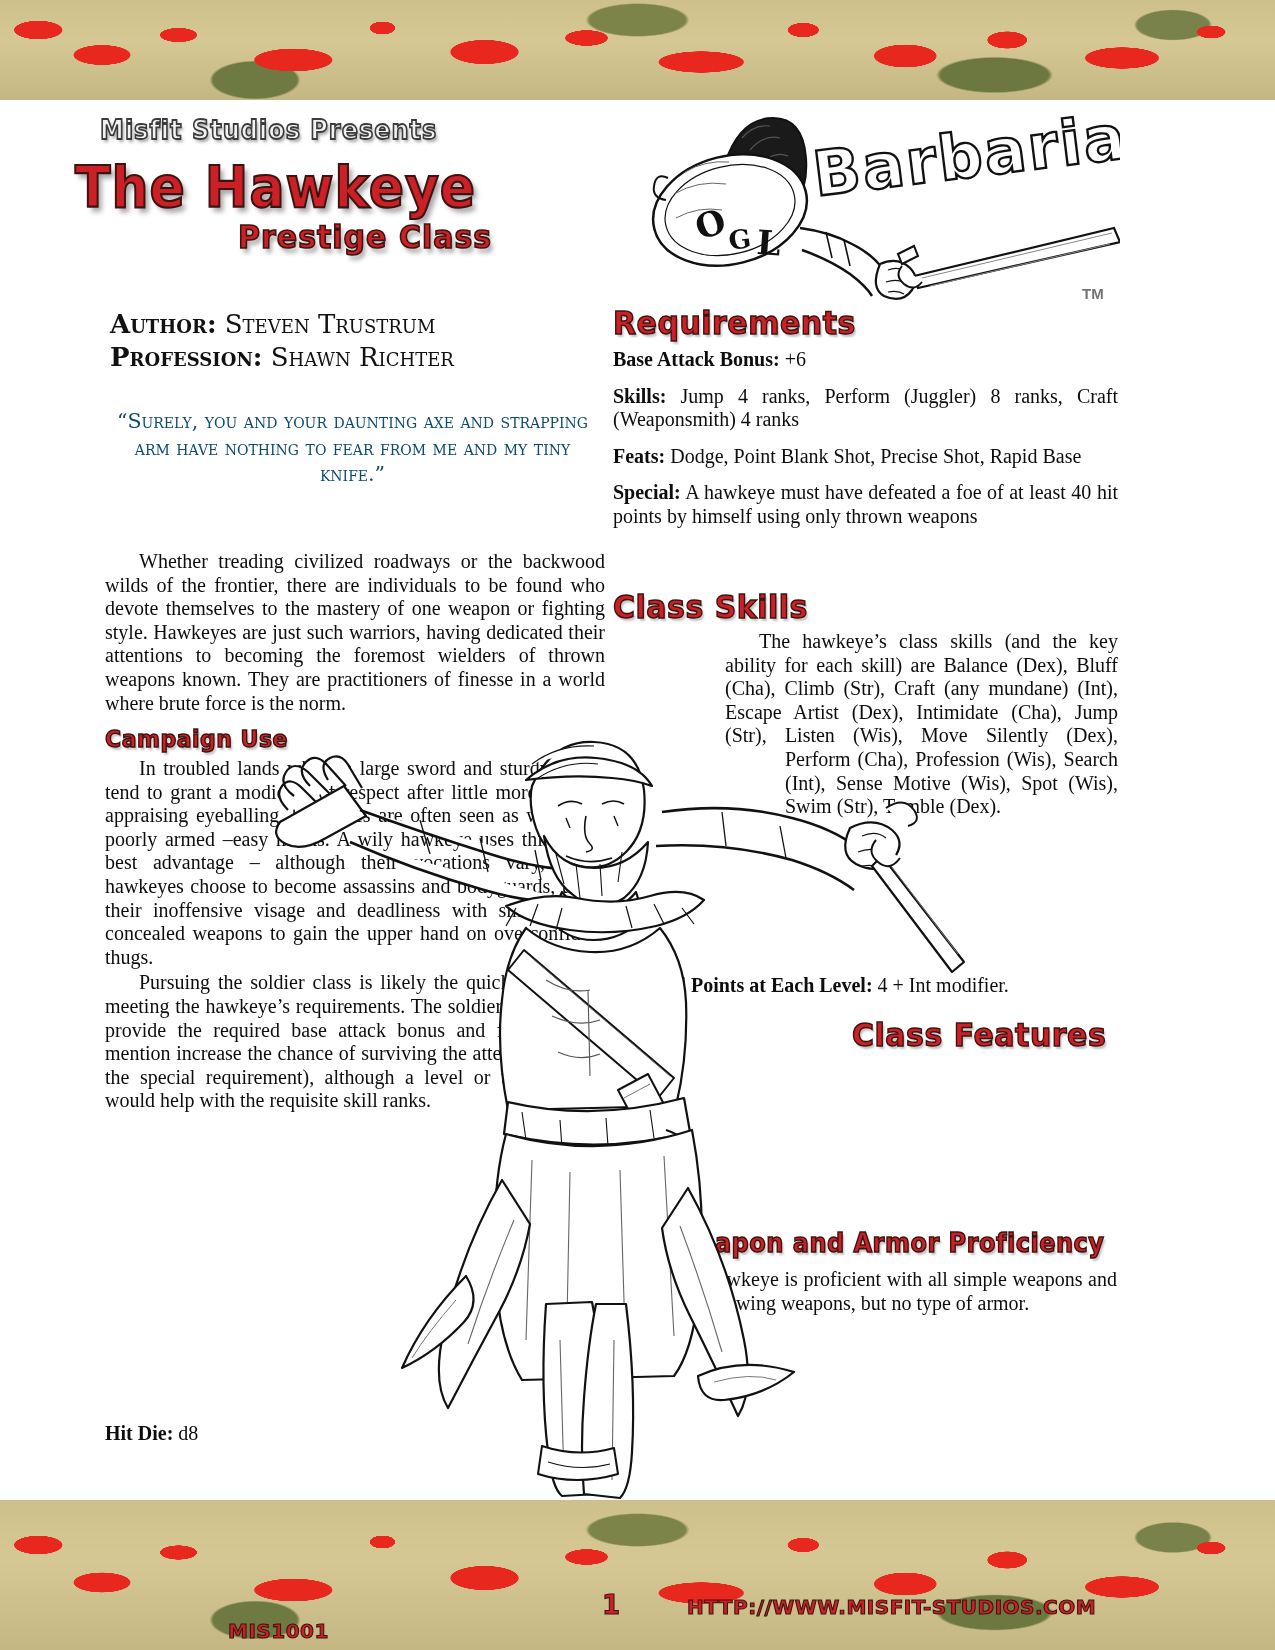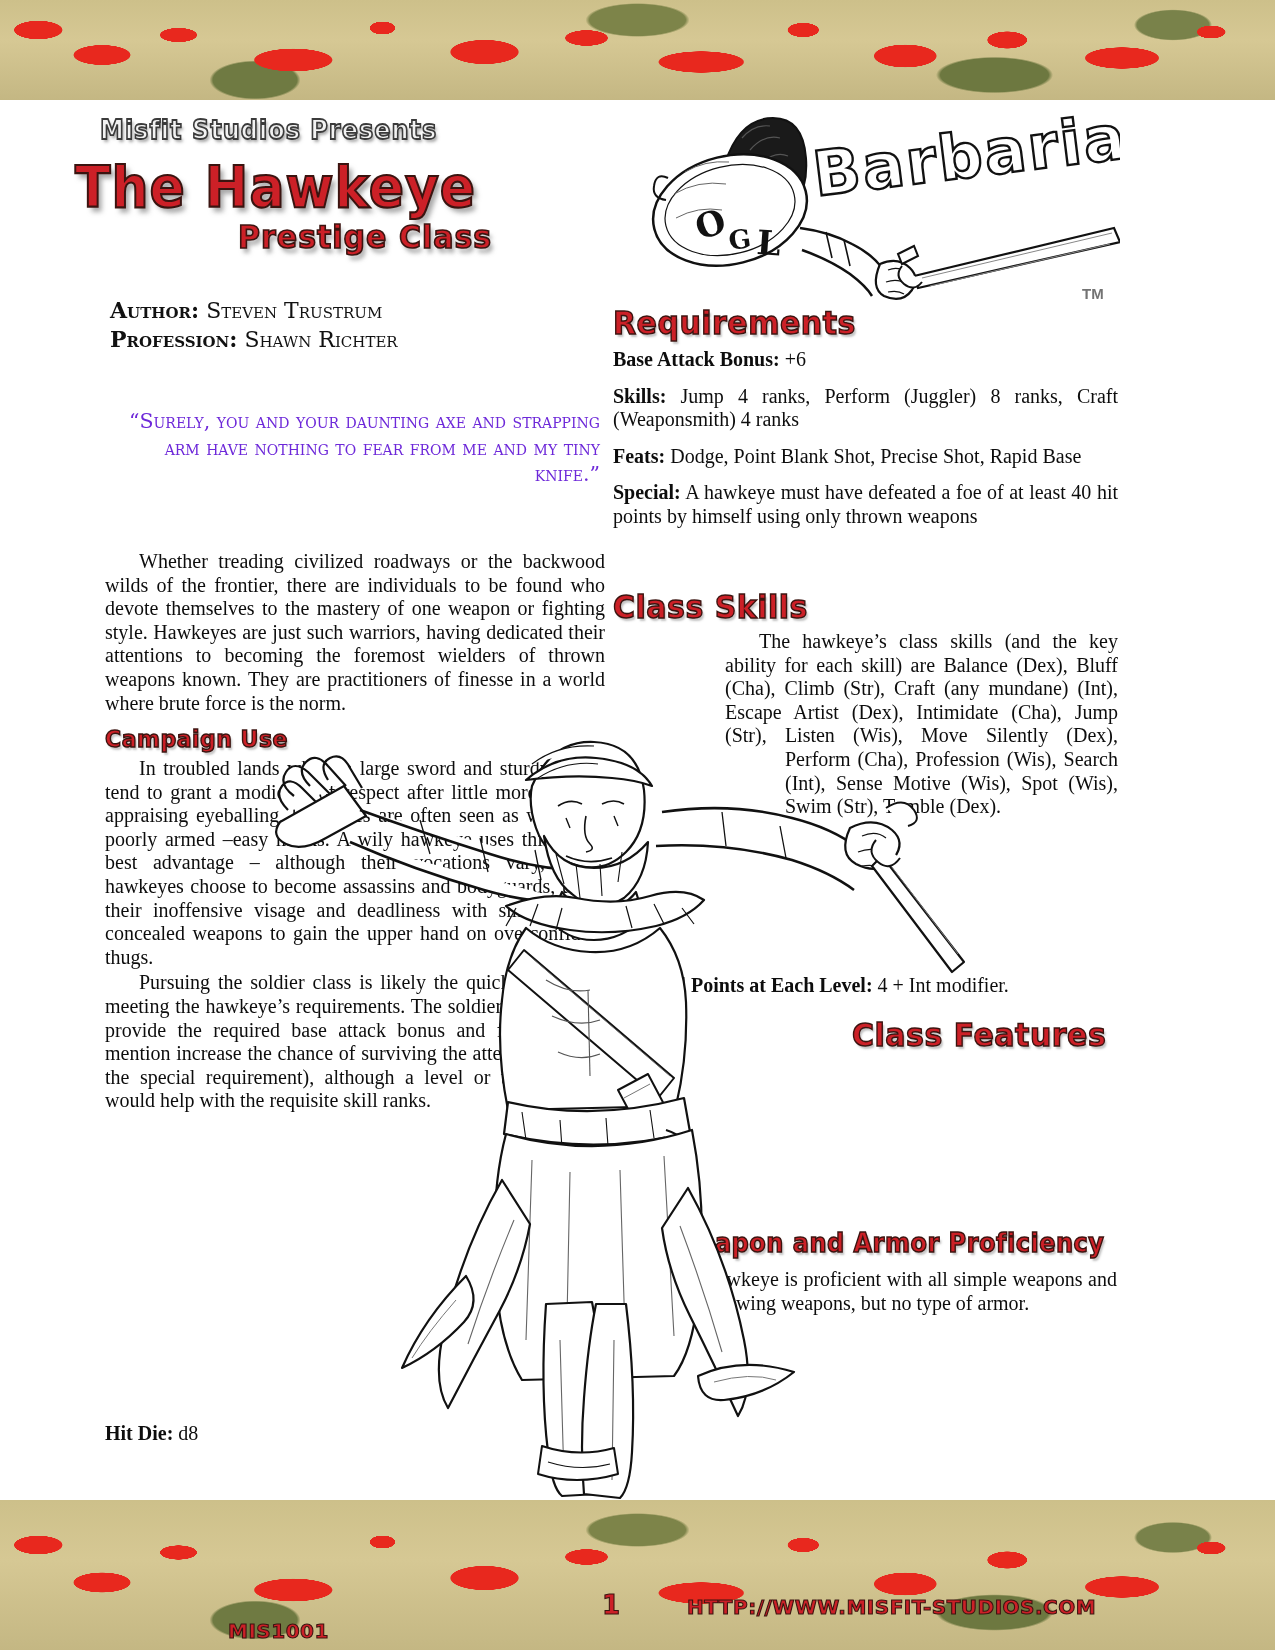--- a/index.html
+++ b/index.html
@@ -86,29 +86,29 @@
     text-shadow: 2px 3px 2px rgba(140,140,140,.5);
     letter-spacing: .5px;
     transform: scaleY(1.08);
     transform-origin: left top;
   }
 
   
   .uncial { font-family: "DejaVu Serif", serif; font-variant: small-caps; }
 
   .credits {
-    position: absolute; left: 110px; top: 196px;
-    font-size: 22px; line-height: 1.28; color: #111;
+    position: absolute; left: 110px; top: 208px;
+    font-size: 26px; line-height: 1.28; color: #111;
   }
   .credits b { font-weight: bold; }
 
   .quote {
     position: absolute; left: 105px; top: 308px; width: 495px;
-    font-size: 20.5px; line-height: 1.3; color: #6d28d9;
-    text-align: right;
+    font-size: 20.5px; line-height: 1.3; color: #0c4a6e;
+    text-align: center;
   }
 
   
   .body-text {
     font-family: "Liberation Serif", serif;
     font-size: 20px;
     line-height: 1.18;
     color: #0d0d0d;
     text-align: justify;
   }

